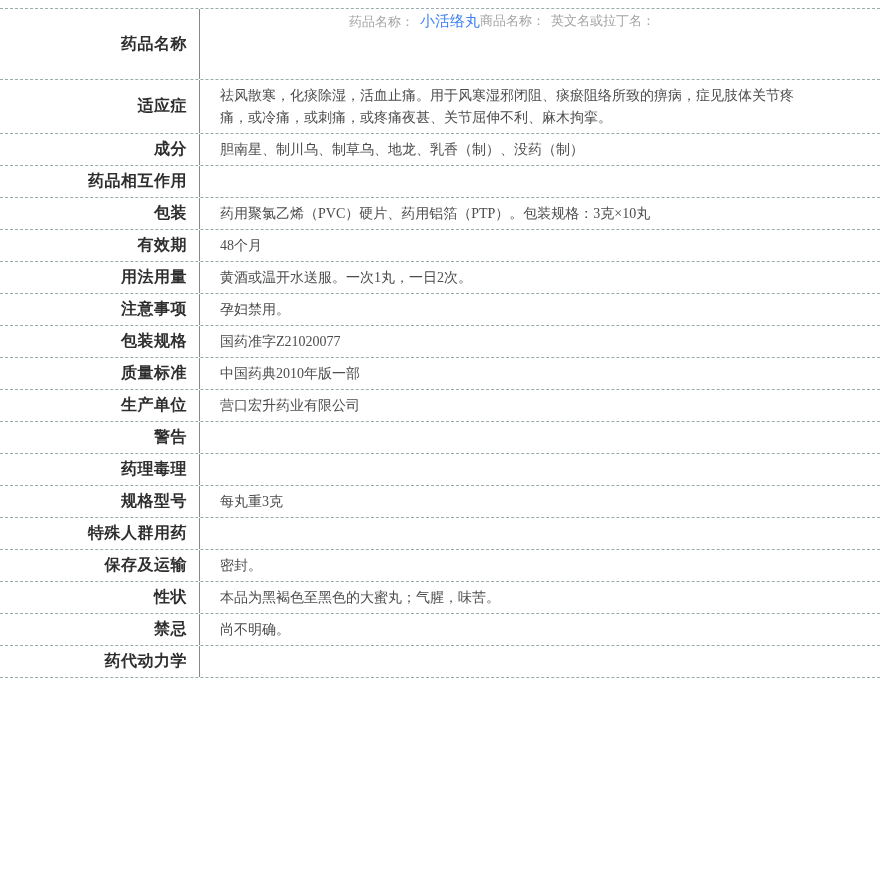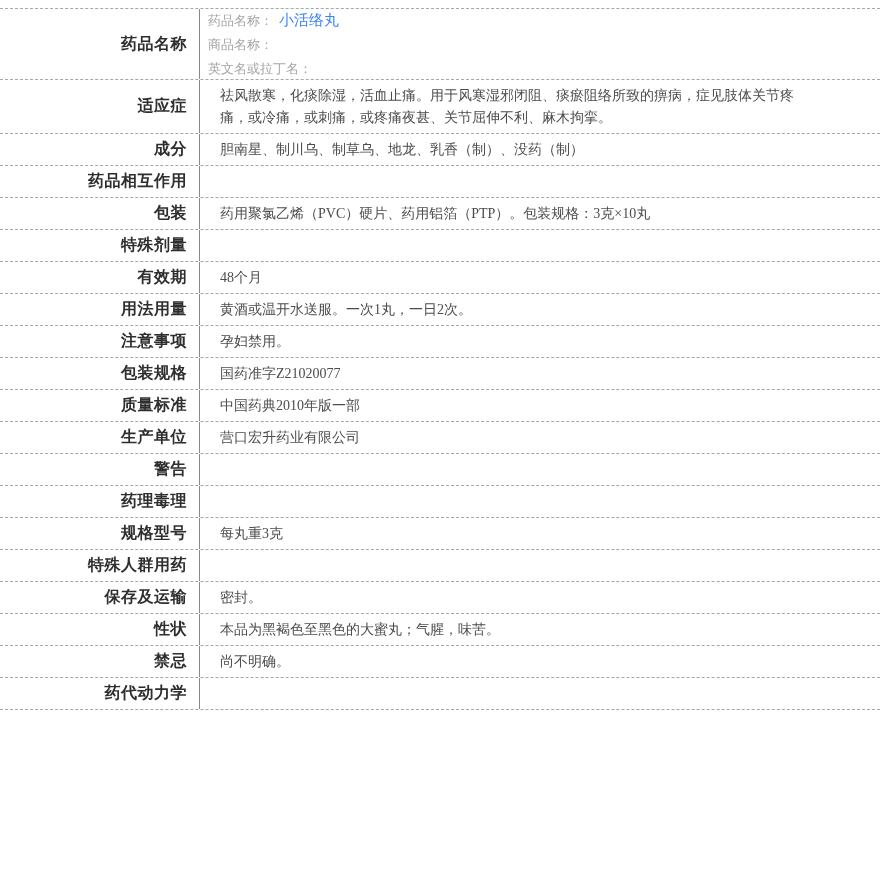--- a/index.html
+++ b/index.html
@@ -40,21 +40,21 @@
     align-items:center;
     padding:0 78px 0 20px;
     font-size:14px;
     color:#4c4c4c;
     line-height:22px;
   }
   .row.std{ height:32px;justify-content:flex-end; }
   .row.tall2{ height:54px; }
   .row.tall3{ height:71px; }
   .row-value.namefields{
-    flex-direction:column;
+    flex-direction:row;
     align-items:flex-start;
     justify-content:center;
     padding-left:8px;
     line-height:24px;
   }
   .name-field{ display:flex; align-items:baseline; }
   .field-key{
     color:#a3a3a3;
     font-size:13px;
   }
@@ -96,24 +96,20 @@
     <div class="row-label">成分</div>
     <div class="row-value">胆南星、制川乌、制草乌、地龙、乳香（制）、没药（制）</div>
   </div>
   <div class="row std">
     <div class="row-label">药品相互作用</div>
     <div class="row-value"></div>
   </div>
   <div class="row std">
     <div class="row-label">包装</div>
     <div class="row-value">药用聚氯乙烯（PVC）硬片、药用铝箔（PTP）。包装规格：3克×10丸</div>
-  </div>
-  <div class="row std">
-    <div class="row-label">特殊剂量</div>
-    <div class="row-value"></div>
   </div>
   <div class="row std">
     <div class="row-label">有效期</div>
     <div class="row-value">48个月</div>
   </div>
   <div class="row std">
     <div class="row-label">用法用量</div>
     <div class="row-value">黄酒或温开水送服。一次1丸，一日2次。</div>
   </div>
   <div class="row std">

